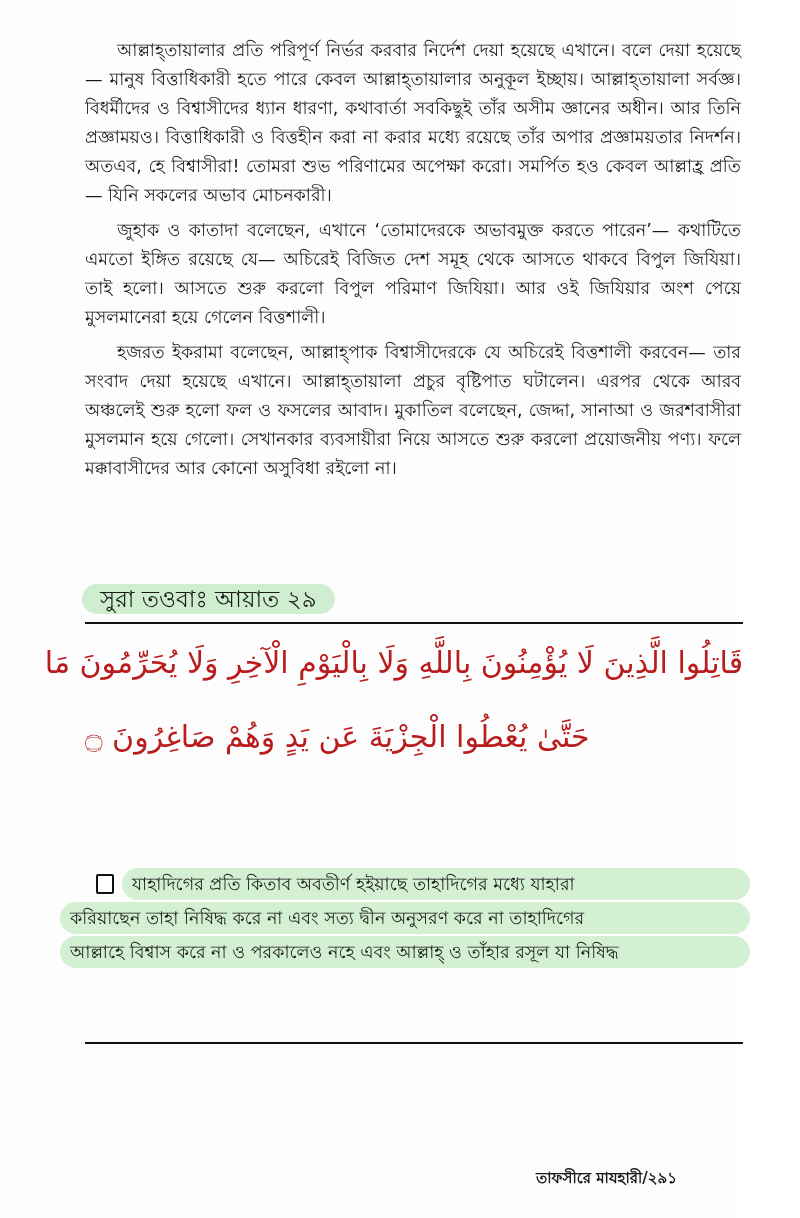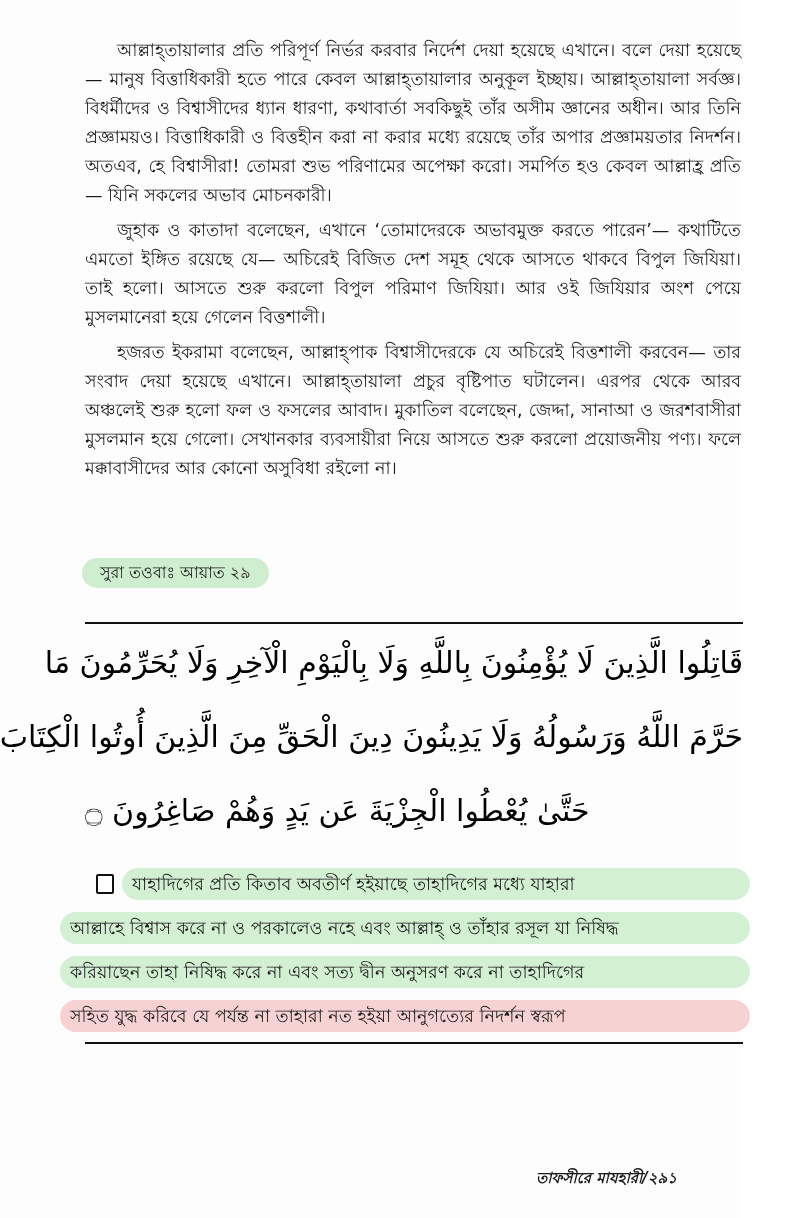--- a/index.html
+++ b/index.html
@@ -1,63 +1,61 @@
 <!DOCTYPE html>
 <html><head>
 <meta charset="utf-8">
 <style>
   html, body { margin: 0; padding: 0; background: #ffffff; }
   body { width: 800px; height: 1218px; position: relative; overflow: hidden;
          font-family: "DejaVu Sans", sans-serif; color: #1a1a1a; }
   .page { position: absolute; left: 0; top: 0; width: 739px; height: 1218px; background: #fdfdfd; }
   .text-block { position: absolute; left: 85px; width: 656px; font-size: 17.5px; line-height: 29px; text-align: justify; }
   .para { margin: 0 0 6px 0; text-indent: 32px; }
-  .ref-pill { position: absolute; left: 82px; top: 558px; height: 30px; padding: 0 18px; border-radius: 16px;
-              background: #cfeecf; font-size: 16px; line-height: 30px; }
+  .ref-pill { position: absolute; left: 82px; top: 584px; height: 30px; padding: 0 18px; border-radius: 16px;
+              background: #cfeecf; font-size: 23px; line-height: 30px; }
   .rule { position: absolute; left: 85px; width: 658px; height: 2px; background: #111; }
   .arabic { position: absolute; left: 85px; width: 658px; direction: rtl; font-family: "DejaVu Sans", sans-serif;
-            font-size: 30px; line-height: 74px; color: #000000; text-align: justify; }
+            font-size: 30px; line-height: 74px; color: #b91c1c; text-align: justify; }
   .arabic .line { display: block; white-space: nowrap; }
   .arabic .line.last { text-align: left; padding-right: 110px; }
   .translation { position: absolute; left: 60px; width: 690px; top: 868px; font-size: 17.5px; line-height: 32px; }
-  .hl-line { display: block; padding: 0 10px; border-radius: 16px; margin-bottom: 12px; white-space: nowrap; overflow: hidden; }
+  .hl-line { display: block; padding: 0 10px; border-radius: 16px; margin-bottom: 2px; white-space: nowrap; overflow: hidden; }
   .hl-green { background: #d3f0d3; }
   .hl-red { background: #f6d2d2; }
   .hl-line.first { margin-left: 62px; }
   .hl-line.short { display: inline-block; }
   .checkbox { position: absolute; left: 96px; top: 874px; width: 14px; height: 16px; border: 2.5px solid #111; border-radius: 2px; background: #fff; }
-  .footer { position: absolute; right: 62px; top: 1166px; font-size: 15px; font-weight: bold; font-style: italic; }
+  .footer { position: absolute; right: 62px; top: 1166px; font-size: 15px; font-weight: bold; }
 </style>
 </head>
 <body>
 
 <div class="page">
 
   <div class="text-block" style="top:36px;">
     <p class="para">আল্লাহ্তায়ালার প্রতি পরিপূর্ণ নির্ভর করবার নির্দেশ দেয়া হয়েছে এখানে। বলে দেয়া হয়েছে— মানুষ বিত্তাধিকারী হতে পারে কেবল আল্লাহ্তায়ালার অনুকূল ইচ্ছায়। আল্লাহ্তায়ালা সর্বজ্ঞ। বিধর্মীদের ও বিশ্বাসীদের ধ্যান ধারণা, কথাবার্তা সবকিছুই তাঁর অসীম জ্ঞানের অধীন। আর তিনি প্রজ্ঞাময়ও। বিত্তাধিকারী ও বিত্তহীন করা না করার মধ্যে রয়েছে তাঁর অপার প্রজ্ঞাময়তার নিদর্শন। অতএব, হে বিশ্বাসীরা! তোমরা শুভ পরিণামের অপেক্ষা করো। সমর্পিত হও কেবল আল্লাহ্র প্রতি— যিনি সকলের অভাব মোচনকারী।</p>
     <p class="para">জুহাক ও কাতাদা বলেছেন, এখানে ‘তোমাদেরকে অভাবমুক্ত করতে পারেন’— কথাটিতে এমতো ইঙ্গিত রয়েছে যে— অচিরেই বিজিত দেশ সমূহ থেকে আসতে থাকবে বিপুল জিযিয়া। তাই হলো। আসতে শুরু করলো বিপুল পরিমাণ জিযিয়া। আর ওই জিযিয়ার অংশ পেয়ে মুসলমানেরা হয়ে গেলেন বিত্তশালী।</p>
     <p class="para">হজরত ইকরামা বলেছেন, আল্লাহ্পাক বিশ্বাসীদেরকে যে অচিরেই বিত্তশালী করবেন— তার সংবাদ দেয়া হয়েছে এখানে। আল্লাহ্তায়ালা প্রচুর বৃষ্টিপাত ঘটালেন। এরপর থেকে আরব অঞ্চলেই শুরু হলো ফল ও ফসলের আবাদ। মুকাতিল বলেছেন, জেদ্দা, সানাআ ও জরশবাসীরা মুসলমান হয়ে গেলো। সেখানকার ব্যবসায়ীরা নিয়ে আসতে শুরু করলো প্রয়োজনীয় পণ্য। ফলে মক্কাবাসীদের আর কোনো অসুবিধা রইলো না।</p>
   </div>
 
   <div class="ref-pill">সুরা তওবাঃ আয়াত ২৯</div>
 
   <div class="rule" style="top:622px;"></div>
 
   <div class="arabic" style="top:626px;">
     <span class="line">قَاتِلُوا الَّذِينَ لَا يُؤْمِنُونَ بِاللَّهِ وَلَا بِالْيَوْمِ الْآخِرِ وَلَا يُحَرِّمُونَ مَا</span>
-    <span class="line">حَرَّمَ اللَّهُ وَرَسُولُهُ وَلَا يَدِينُونَ دِينَ الْحَقِّ مِنَ الَّذِينَ أُوتُوا الْكِتَابَ</span>
     <span class="line last">حَتَّىٰ يُعْطُوا الْجِزْيَةَ عَن يَدٍ وَهُمْ صَاغِرُونَ ۝</span>
   </div>
 
   <div class="checkbox"></div>
 
   <div class="translation">
     <span class="hl-line hl-green first">যাহাদিগের প্রতি কিতাব অবতীর্ণ হইয়াছে তাহাদিগের মধ্যে যাহারা</span>
+    <span class="hl-line hl-green">করিয়াছেন তাহা নিষিদ্ধ করে না এবং সত্য দ্বীন অনুসরণ করে না তাহাদিগের</span>
     <span class="hl-line hl-green">আল্লাহে বিশ্বাস করে না ও পরকালেও নহে এবং আল্লাহ্ ও তাঁহার রসূল যা নিষিদ্ধ</span>
-    <span class="hl-line hl-green">করিয়াছেন তাহা নিষিদ্ধ করে না এবং সত্য দ্বীন অনুসরণ করে না তাহাদিগের</span>
-    <span class="hl-line hl-red">সহিত যুদ্ধ করিবে যে পর্যন্ত না তাহারা নত হইয়া আনুগত্যের নিদর্শন স্বরূপ</span>
   </div>
 
   <div class="rule" style="top:1042px;"></div>
 
 
   <div class="footer">তাফসীরে মাযহারী/২৯১</div>
 </div>
 
 </body></html>

